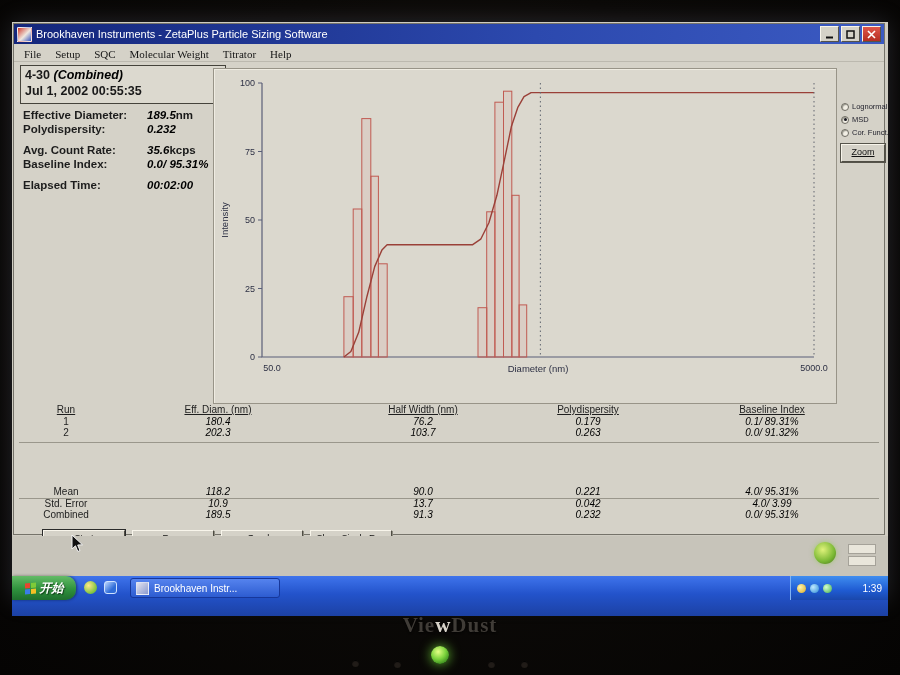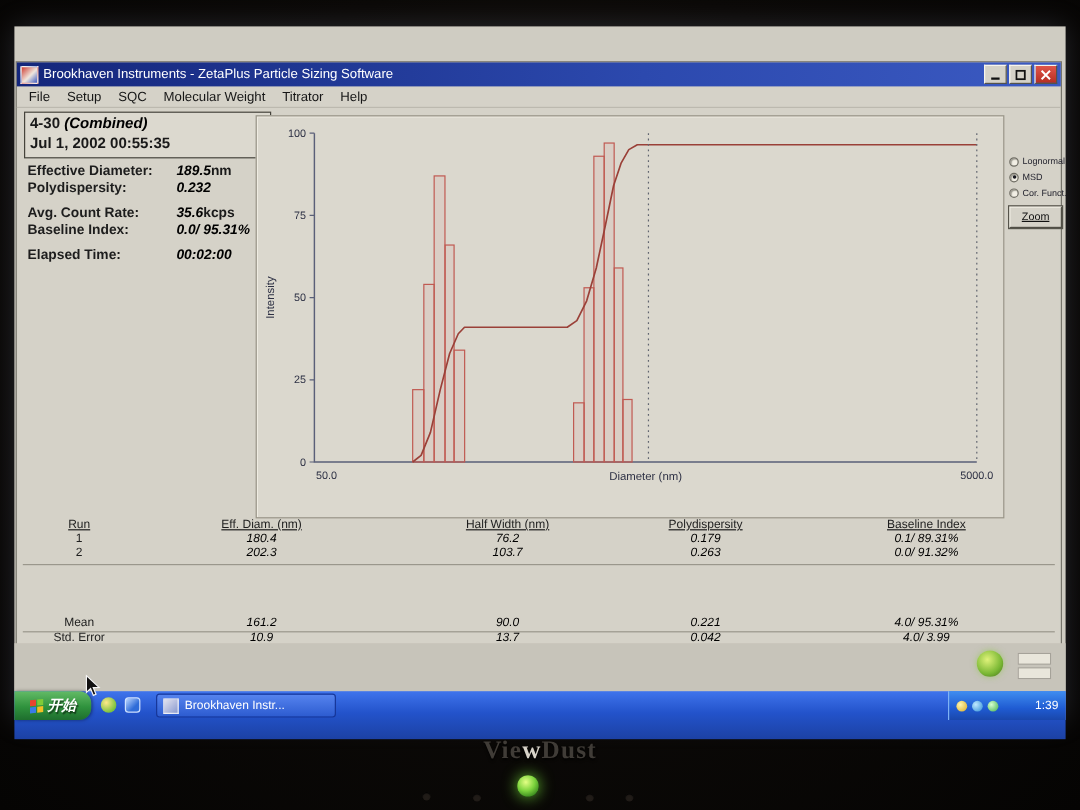--- a/index.html
+++ b/index.html
@@ -5,32 +5,32 @@
   html,body{margin:0;padding:0;}
   body{width:900px;height:675px;overflow:hidden;position:relative;
        background:#060504;font-family:"Liberation Sans",sans-serif;}
   .monitor{position:absolute;inset:0;
        background:radial-gradient(ellipse at 50% 42%,#1c1713 0%,#0b0907 55%,#050403 100%);}
   .screen{position:absolute;left:12px;top:22px;width:876px;height:578px;
        background:#cfccc2;box-shadow:0 0 22px rgba(140,150,180,.22);}
 
   
   .window{position:absolute;left:1px;top:1px;width:872px;height:512px;
-       background:#d5d2c8;border:1px solid #75736a;box-sizing:border-box;margin-top:28px;}
+       background:#d5d2c8;border:1px solid #75736a;box-sizing:border-box;}
   .titlebar{height:20px;background:linear-gradient(90deg,#14267b 0%,#2c49ae 60%,#3b5ac2 100%);
        display:flex;align-items:center;gap:4px;padding:0 3px;}
   .app-icon{width:13px;height:13px;flex:0 0 13px;border:1px solid rgba(255,255,255,.5);
        background:linear-gradient(135deg,#cf3b30 0%,#efe7de 55%,#3a57c0 100%);}
   .title{color:#fff;font-size:11px;flex:1;white-space:nowrap;overflow:hidden;}
   .controls{display:flex;gap:2px;}
   .ctl{width:17px;height:14px;background:#d5d2c8;border:1px solid;
        border-color:#f8f5eb #55534a #55534a #f8f5eb;display:flex;align-items:center;justify-content:center;}
   .ctl.close{background:linear-gradient(#e0564a,#b52e22);}
-  .menubar{height:17px;display:flex;align-items:center;font-size:11px;color:#161616;
-       padding-left:3px;border-bottom:1px solid #bcb9af;}
+  .menubar{height:17px;display:flex;align-items:flex-end;font-size:11px;color:#161616;
+       padding-left:3px;border-bottom:1px solid #bcb9af;font-family:Liberation Serif, serif;}
   .menu-item{padding:1px 7px;cursor:default;}
   .client{position:absolute;left:1px;top:38px;right:1px;bottom:1px;background:#d5d2c8;}
 
   
   .info-box{position:absolute;left:5px;top:3px;width:196px;height:35px;
        border:1px solid #45433b;background:#dcd9cf;padding:1px 4px;
        font-weight:bold;font-size:12.5px;line-height:16px;white-space:nowrap;}
   .dk{color:#191919;} .red{color:#000000;font-style:italic;}
   .info-fields{position:absolute;left:8px;top:46px;width:210px;font-size:11.5px;font-weight:bold;}
   .ifrow{display:flex;height:14px;line-height:14px;white-space:nowrap;}
@@ -264,21 +264,21 @@
             <span class="c red">0.0/ 91.32%</span>
           </div>
         </div>
 
         <div class="sep sep-a"></div>
         <div class="sep sep-b"></div>
 
         <div class="stats">
           <div class="trow">
             <span class="c c0">Mean</span>
-            <span class="c red">161.2</span>
+            <span class="c red">118.2</span>
             <span class="c red">90.0</span>
             <span class="c red">0.221</span>
             <span class="c red">4.0/ 95.31%</span>
           </div>
           <div class="trow">
             <span class="c c0">Std. Error</span>
             <span class="c red">10.9</span>
             <span class="c red">13.7</span>
             <span class="c red">0.042</span>
             <span class="c red">4.0/ 3.99</span>

